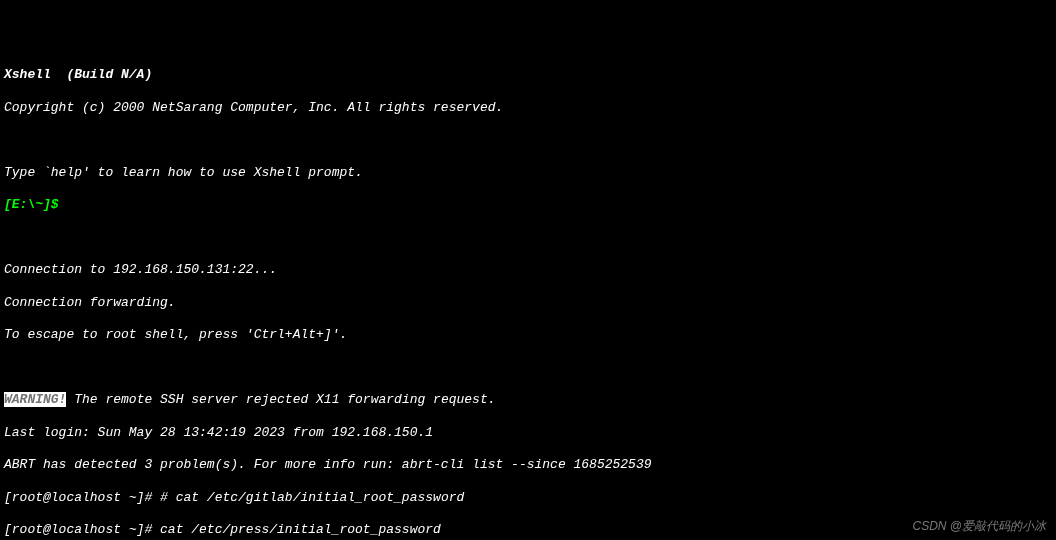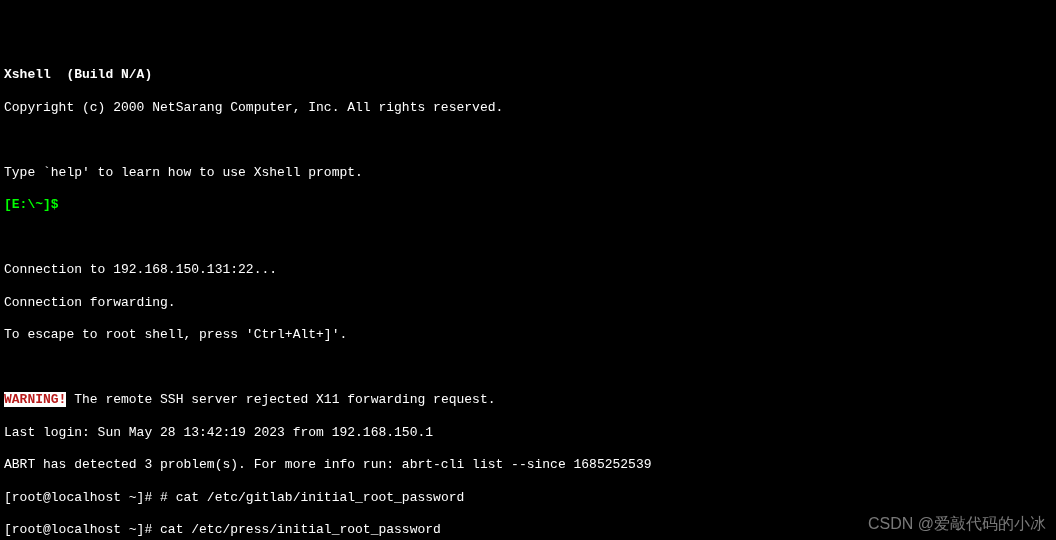--- a/index.html
+++ b/index.html
@@ -1,47 +1,48 @@
 <!DOCTYPE html>
 <html><head>
   <meta charset="utf-8">
   <style>
     * {
       margin: 0;
       padding: 0;
       box-sizing: border-box;
+      font-style: italic;
     }
     body {
       background: #000;
       color: #fff;
       font-family: "Courier New", Consolas, monospace;
       font-size: 13px;
       line-height: 1.25;
       width: 1056px;
       height: 540px;
       padding: 2px 4px;
       position: relative;
       overflow: hidden;
       white-space: pre-wrap;
       word-break: break-all;
     }
     .bold { font-weight: bold; }
     .green { color: #00ff00; }
     .inverted {
       background: #fff;
-      color: #b91c1c;
+      color: #737373;
       font-weight: bold;
     }
     .watermark {
       position: absolute;
       bottom: 6px;
       right: 10px;
       color: rgba(200,200,200,0.6);
       font-family: sans-serif;
-      font-size: 16px;
+      font-size: 12px;
       pointer-events: none;
     }
     .line { display: block; }
   </style>
 </head>
 <body>
 
 
 
 <span class="line bold">Xshell  (Build N/A)</span>

